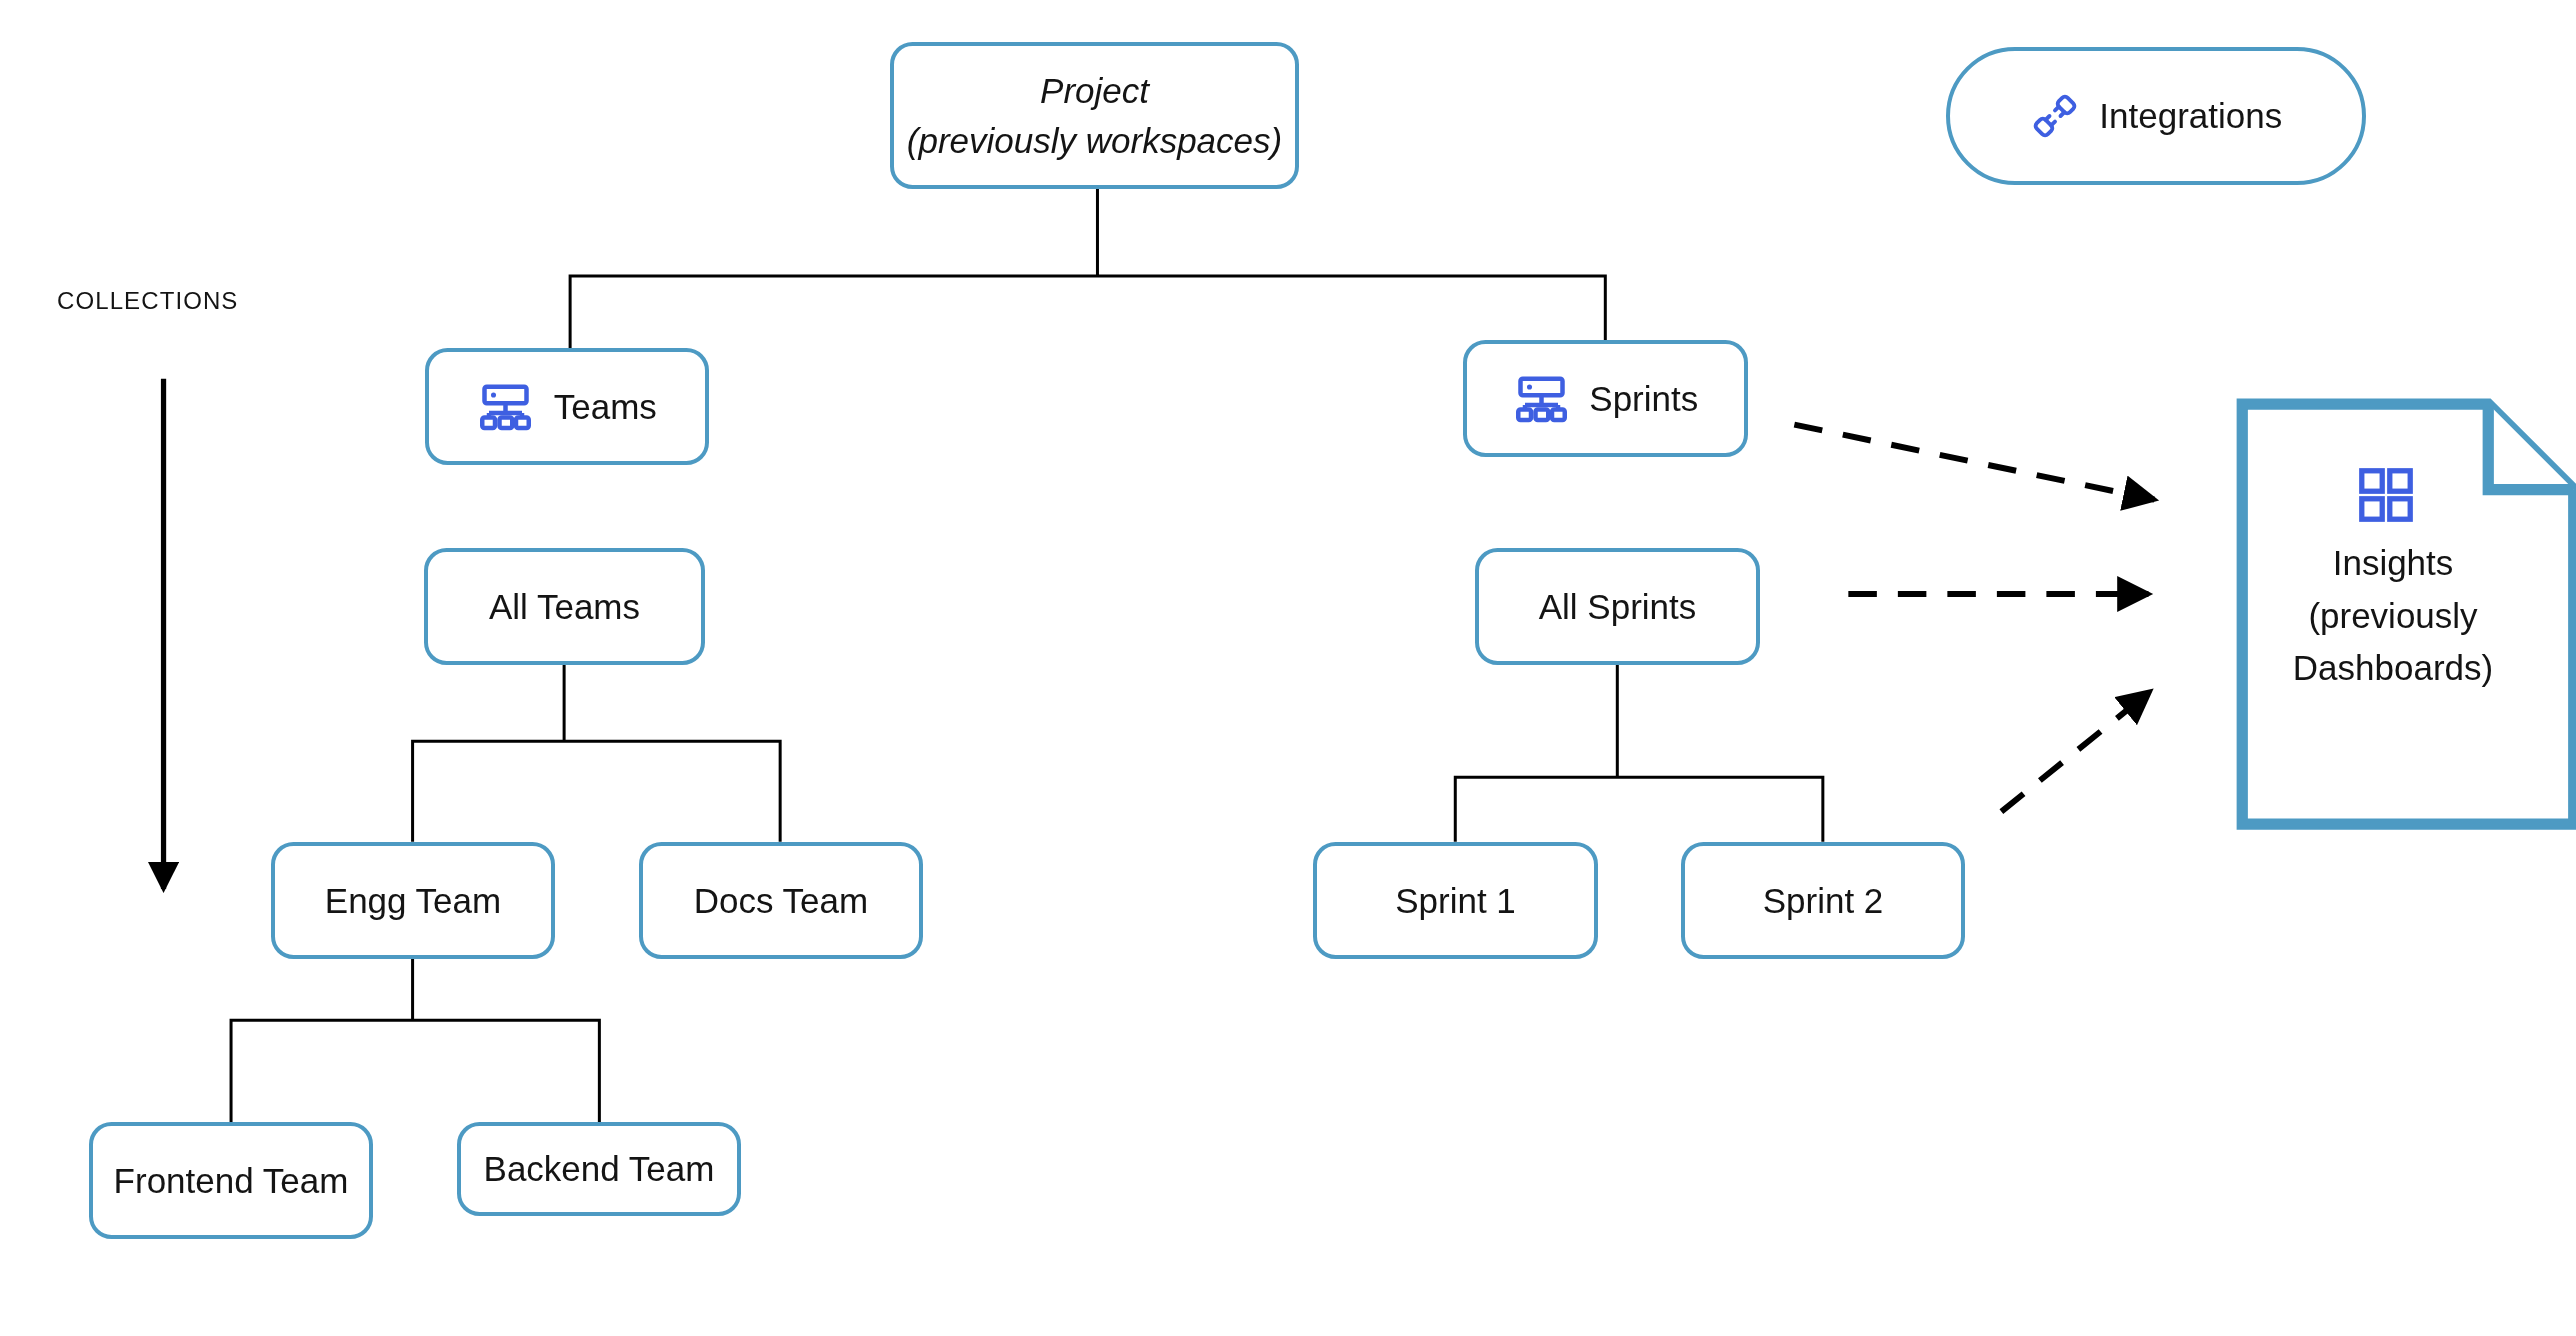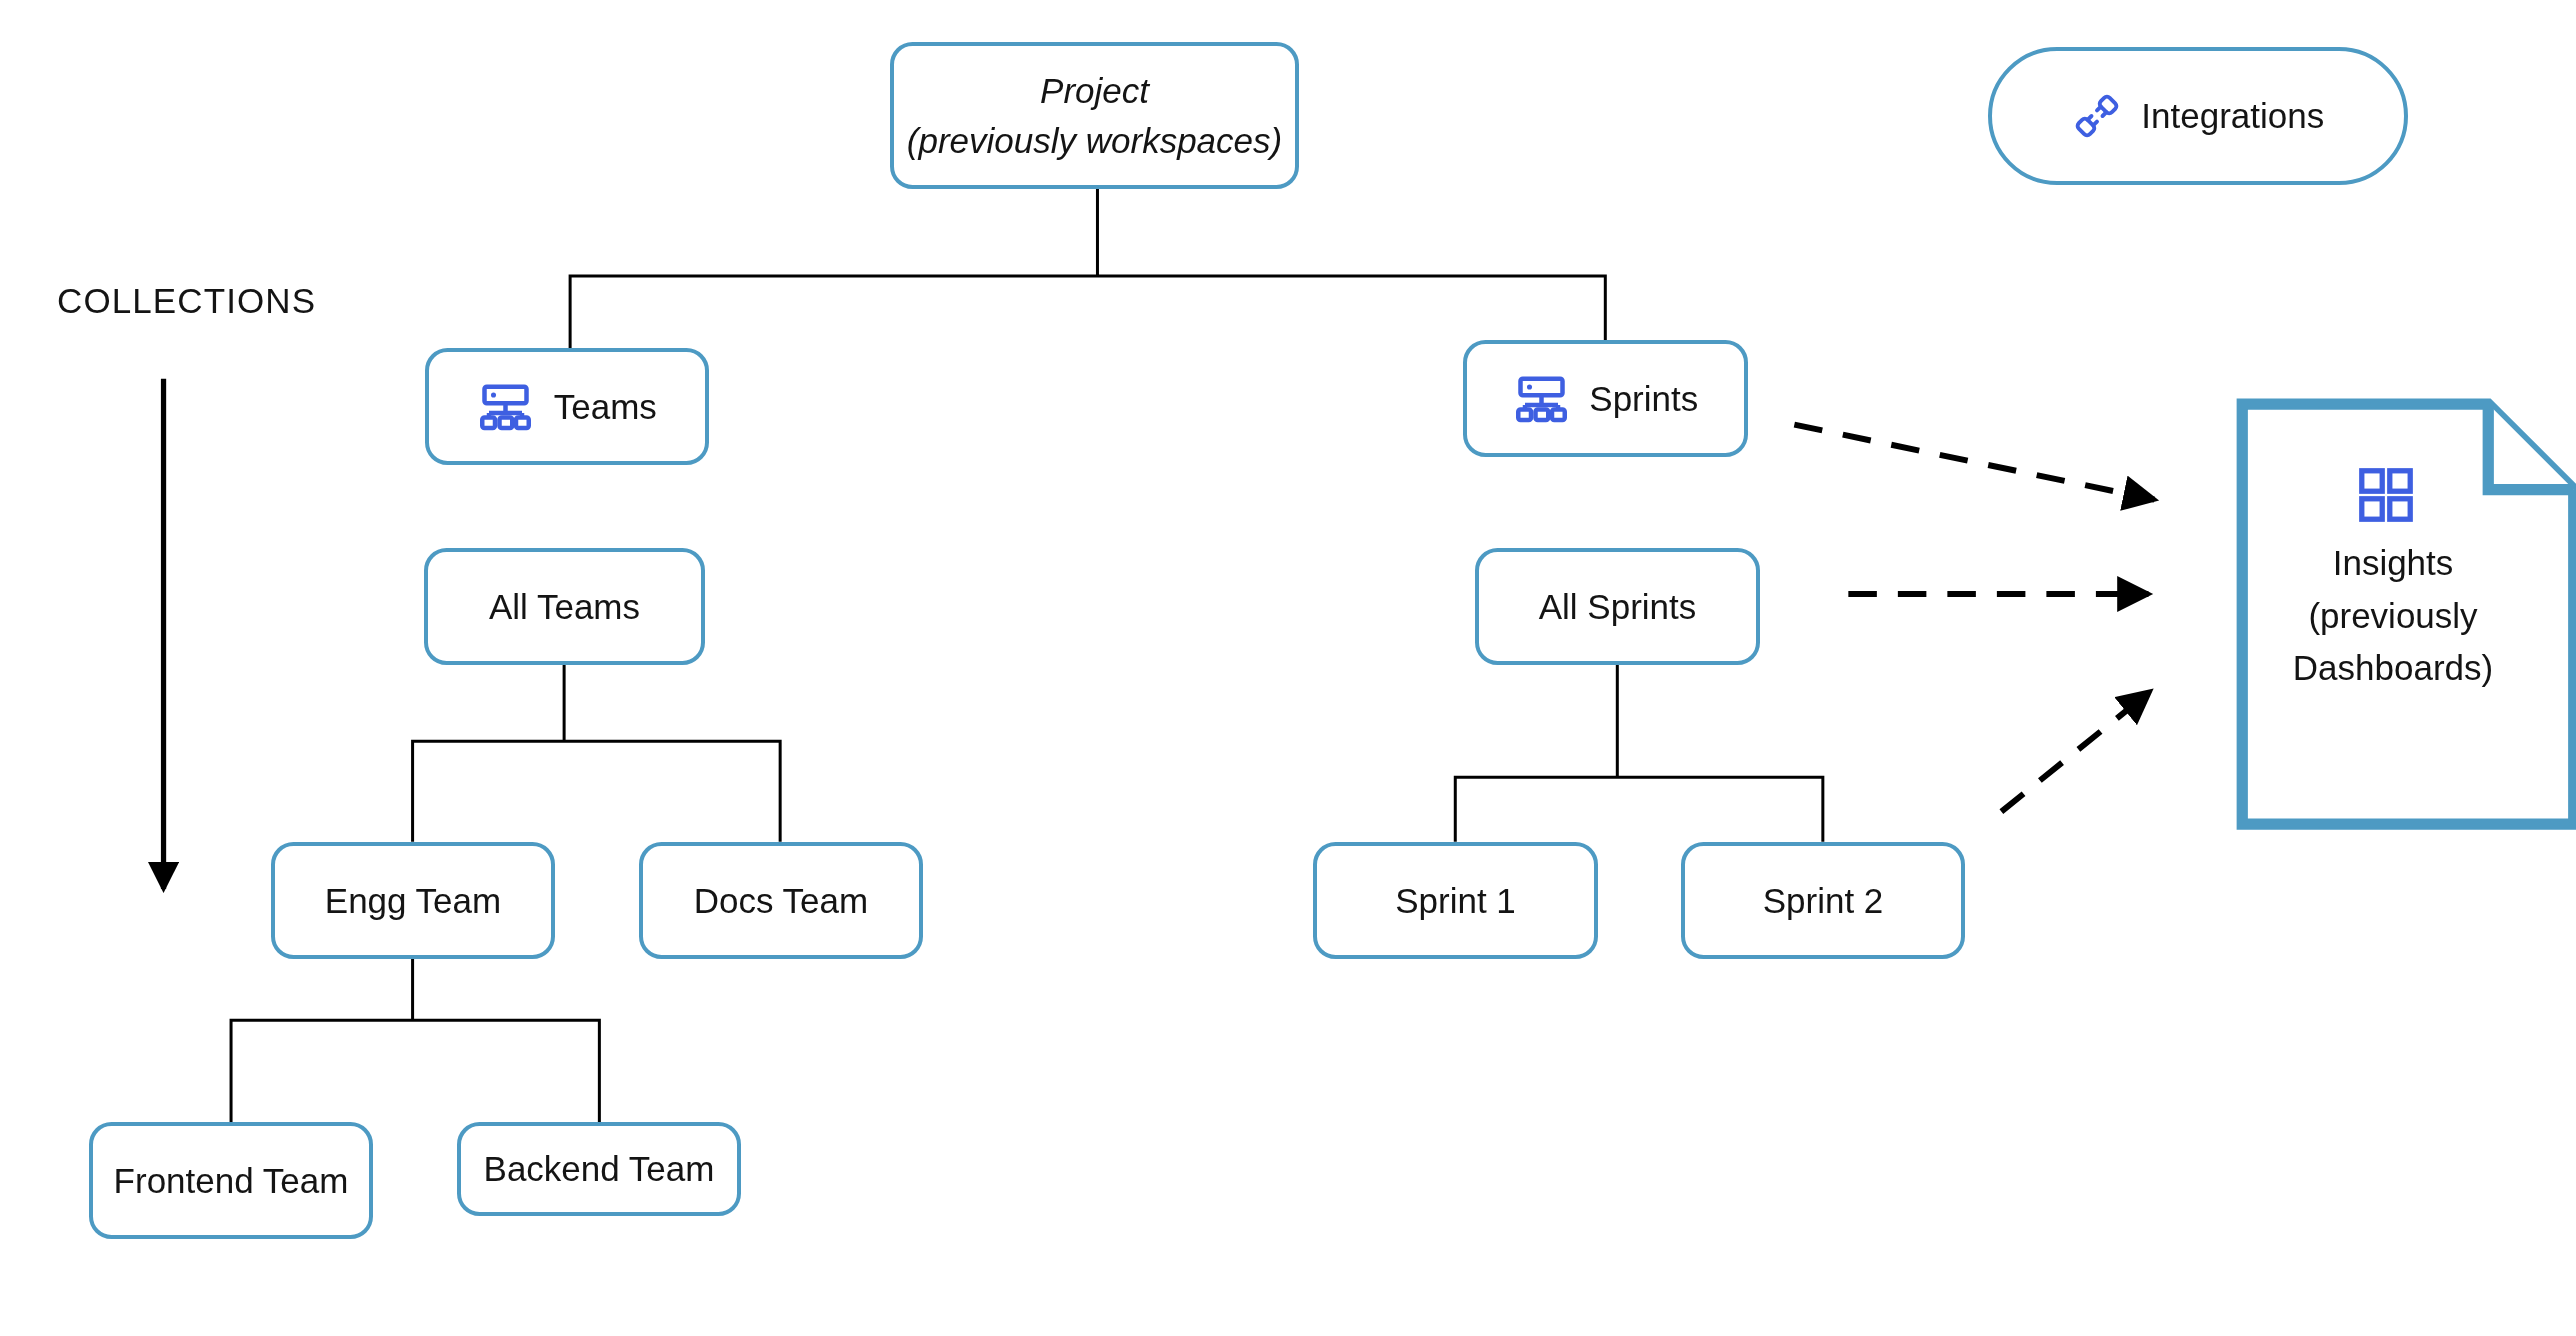--- a/index.html
+++ b/index.html
@@ -18,21 +18,21 @@
     border:4.5px solid var(--teal);border-radius:22.5px;
     display:flex;align-items:center;justify-content:center;
     font-size:35px;line-height:1.35;text-align:center;color:var(--ink);
     gap:19.5px;
   }
   .node .lbl{white-space:nowrap;}
   .pill{border-radius:71px;}
   .col{flex-direction:column;gap:3px;}
 
   .collections{
-    position:absolute;left:57px;top:281px;font-size:35px;letter-spacing:1.1px;
+    position:absolute;left:57px;top:287px;font-size:24px;letter-spacing:1.1px;
     color:var(--ink);
   }
 
   .doc{position:absolute;left:2236px;top:398px;width:344px;height:432px;}
   .doc-inner{
     position:absolute;left:0;top:0;width:344px;height:432px;
     display:flex;flex-direction:column;align-items:center;justify-content:flex-start;
     padding-top:69px;box-sizing:border-box;
   }
   .doc-text{font-size:35px;line-height:1.5;text-align:center;margin-top:39px;}
@@ -65,21 +65,21 @@
     <line x1="2668" y1="1082" x2="2866" y2="922" stroke="#000" stroke-width="8" stroke-dasharray="38 28" marker-end="url(#arrow)"></line>
   </svg>
 
   <div class="collections">COLLECTIONS</div>
 
   <div class="node col" style="left:890px;top:42px;width:409px;height:147px;font-style:italic;">
     <span class="lbl">Project</span>
     <span class="lbl">(previously workspaces)</span>
   </div>
 
-  <div class="node pill" style="left:1988px;top:47px;width:420px;height:138px;">
+  <div class="node pill" style="left:1946px;top:47px;width:420px;height:138px;">
     <span class="icon">
       <svg width="50" height="50" viewBox="0 0 64 64">
         <g transform="rotate(45 32 32)" fill="none" stroke="#3e5fe1" stroke-width="5" stroke-linecap="round" stroke-linejoin="round">
           <rect x="22" y="4" width="20" height="16" rx="5"></rect>
           <path d="M27 20 V27 M37 20 V27"></path>
           <rect x="22" y="44" width="20" height="16" rx="5"></rect>
           <path d="M27 44 V37 M37 44 V37"></path>
         </g>
       </svg>
     </span>

